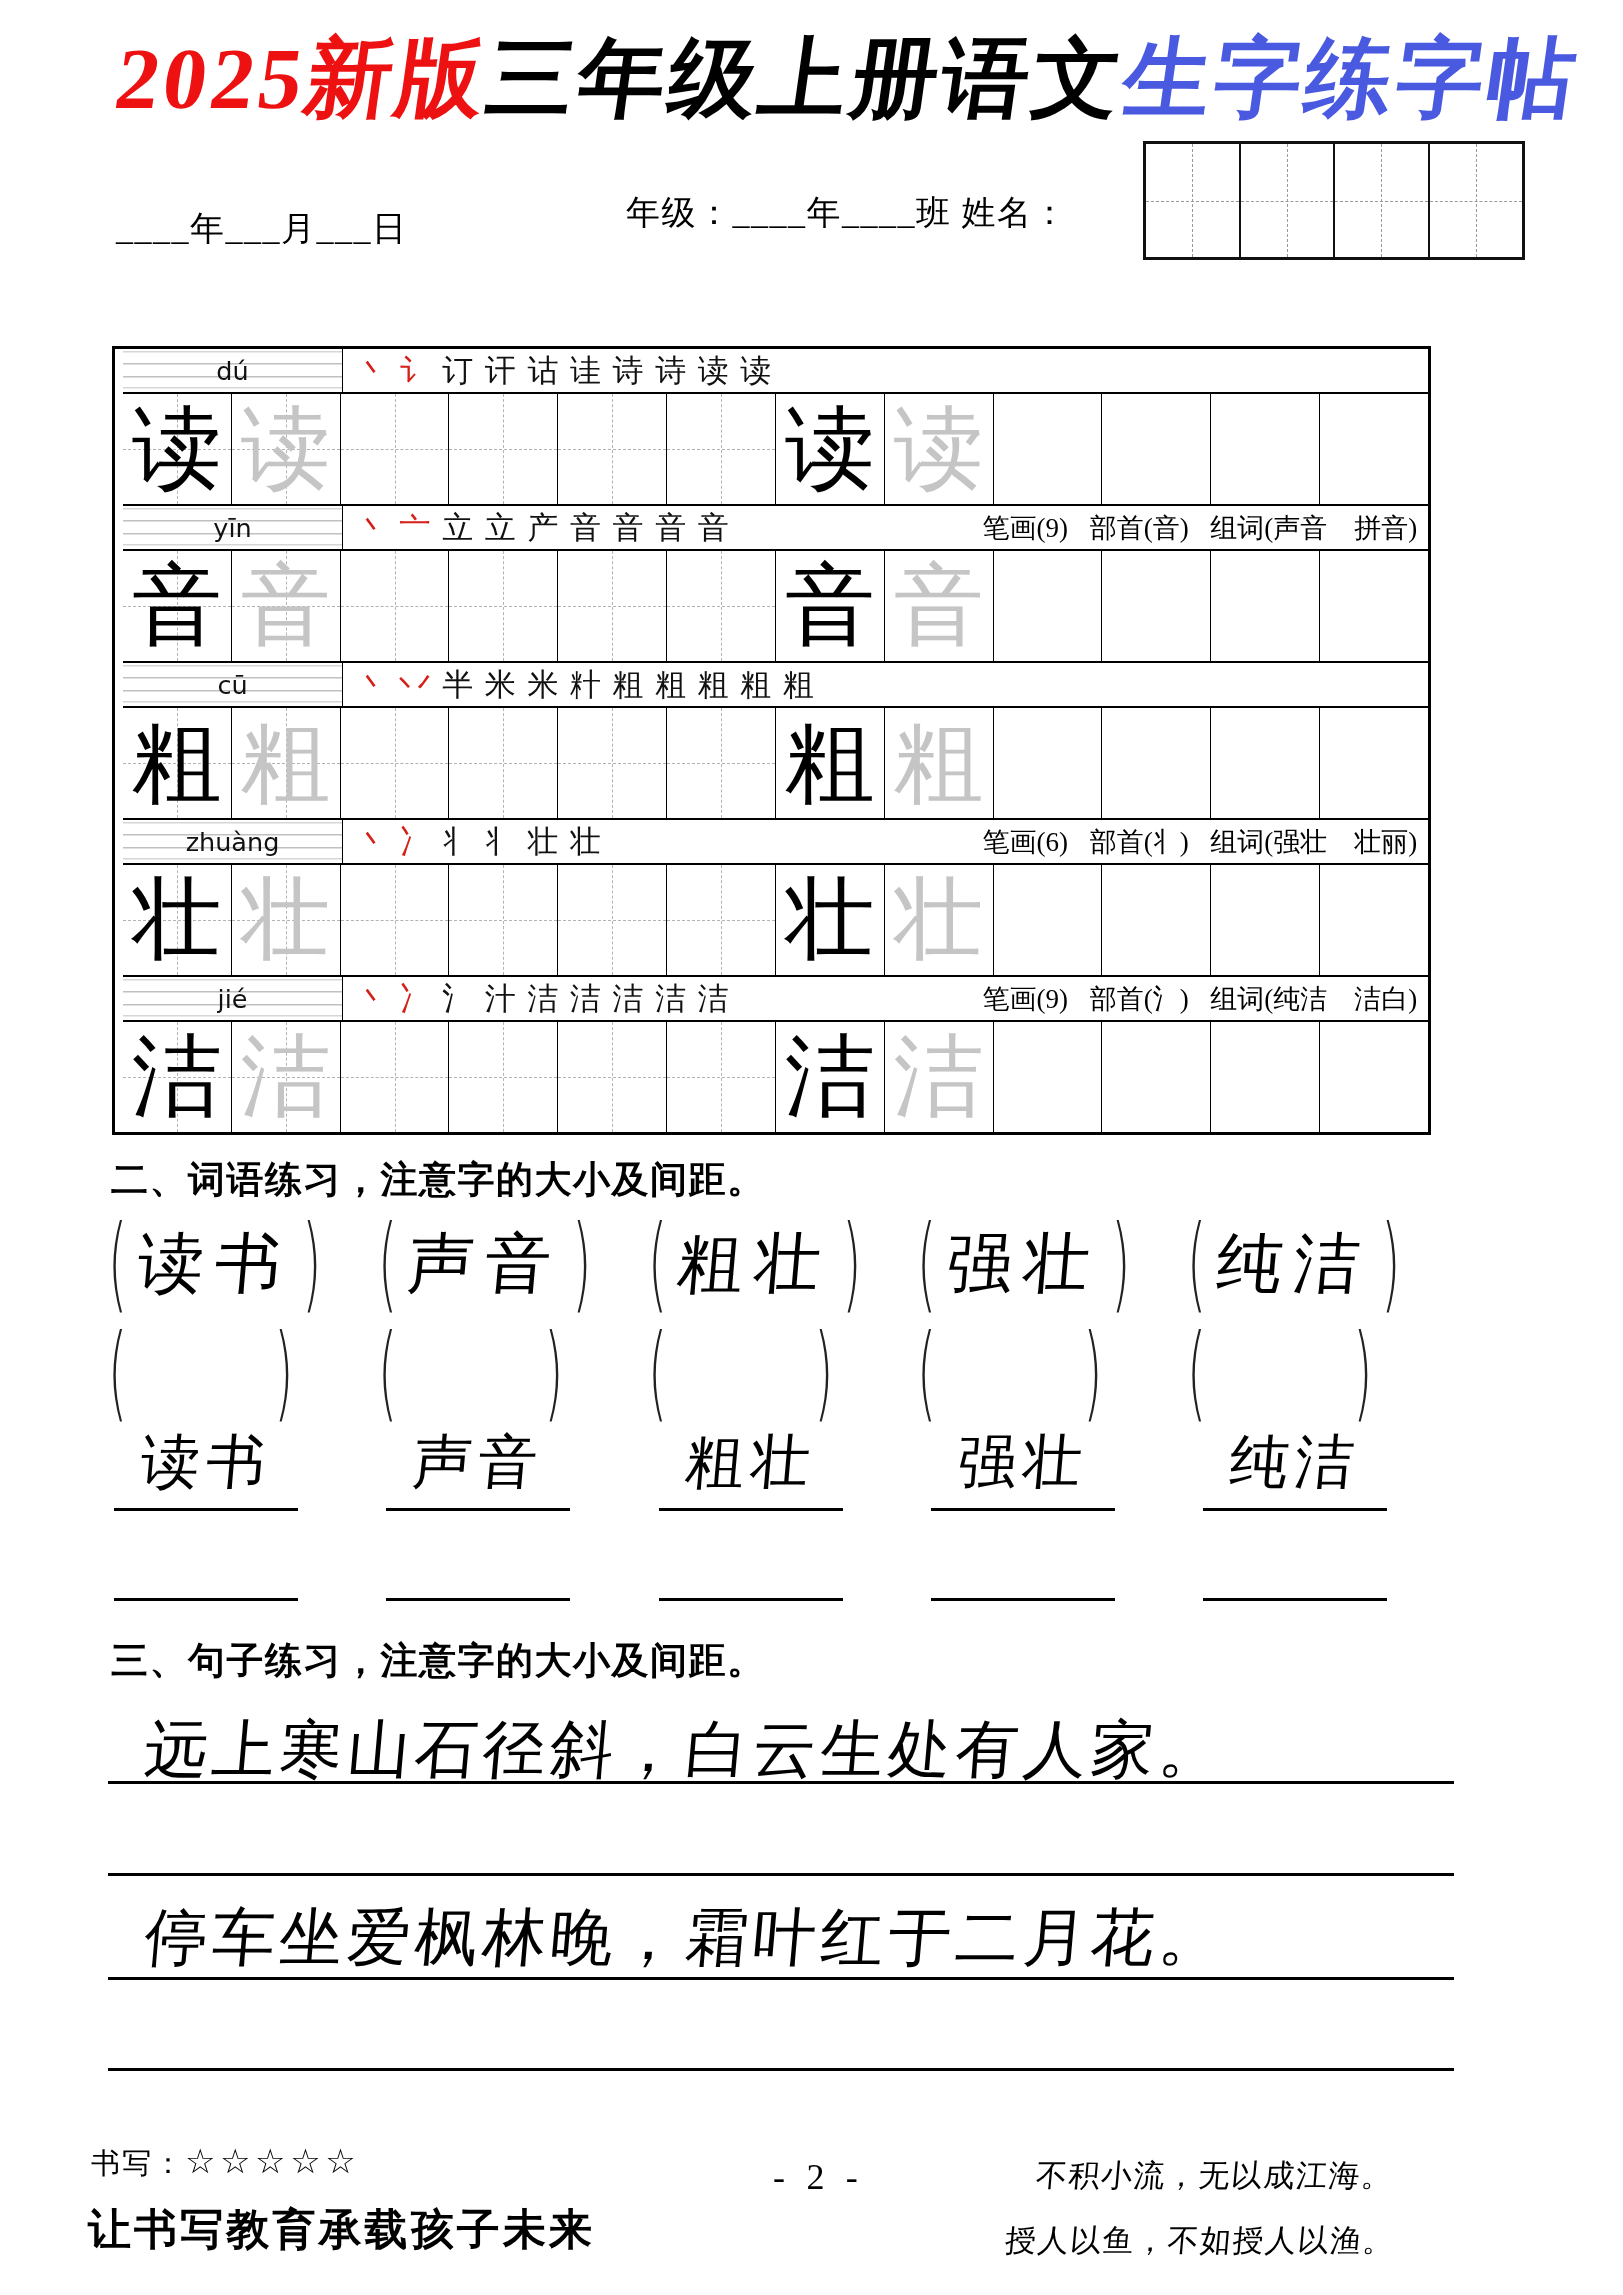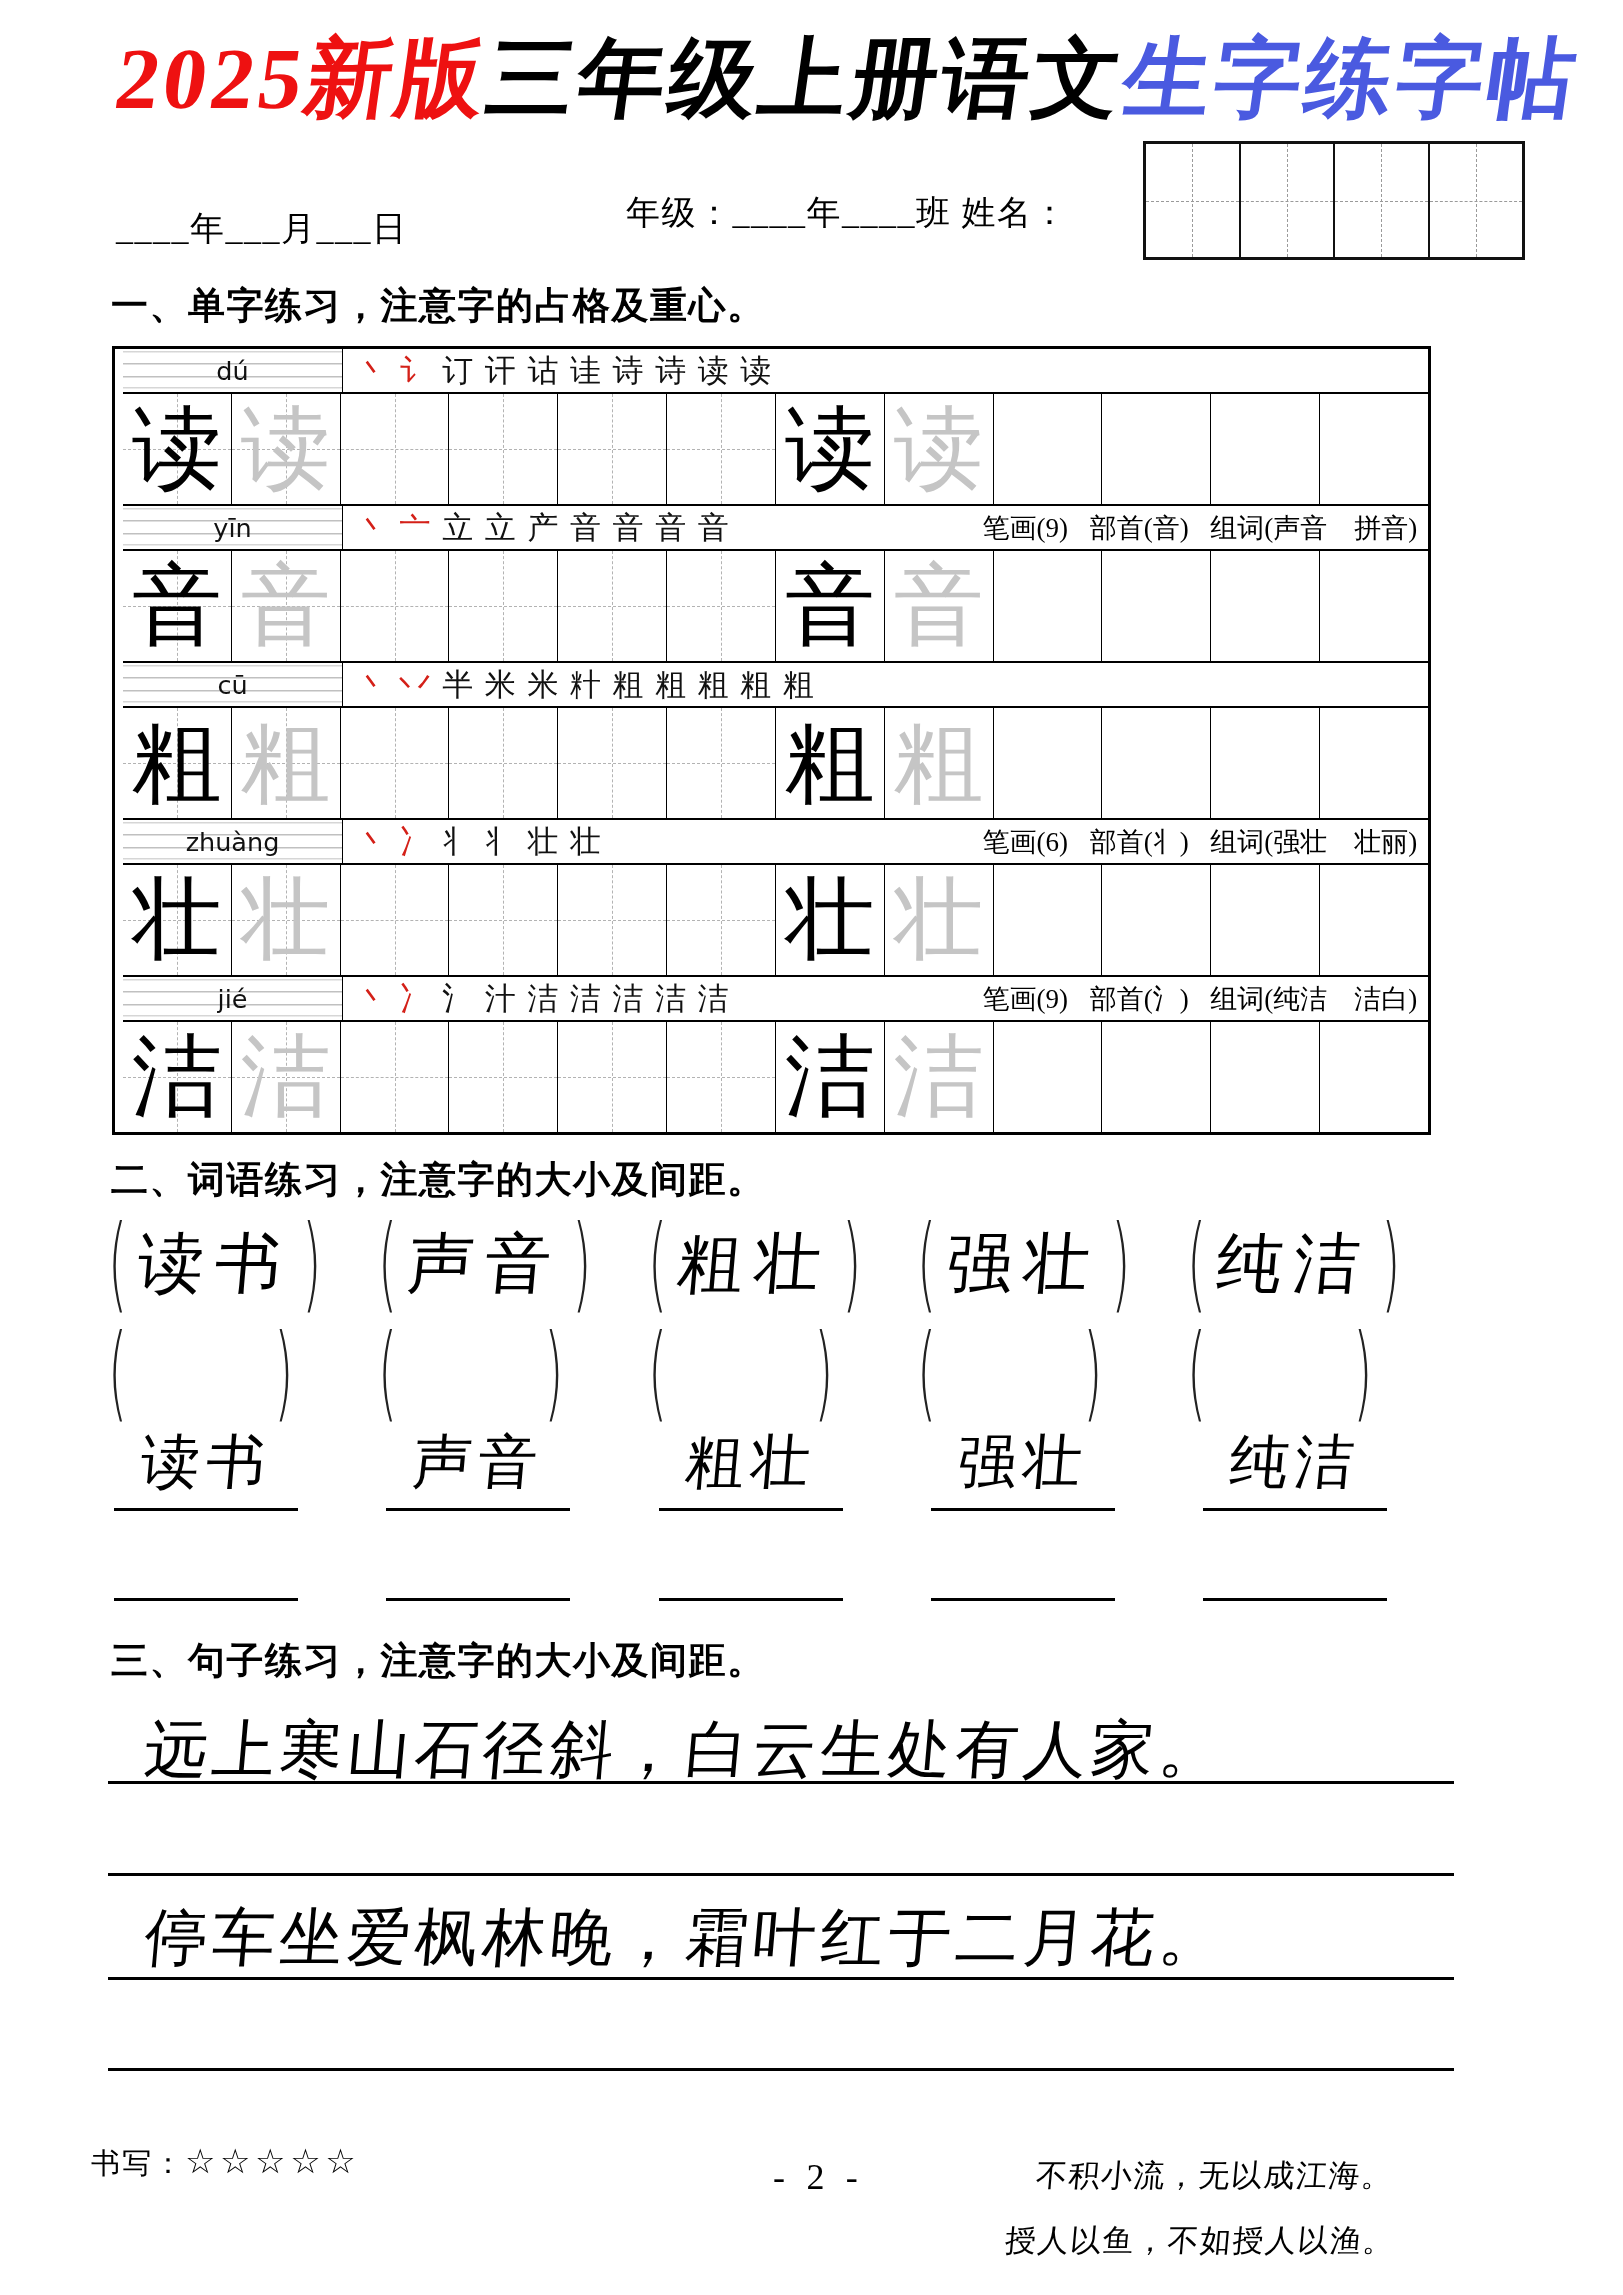--- a/index.html
+++ b/index.html
@@ -110,21 +110,20 @@
     <div class="name-cell"></div>
     <div class="name-cell"></div>
     <div class="name-cell"></div>
   </div>
 
   <div class="form-line">
     <span class="date-part">____年___月___日</span>
     <span class="grade-part">年级：____年____班 姓名：</span>
   </div>
 
-  <div class="sec-heading sec-1">一、单字练习，注意字的占格及重心。</div>
 
   <div class="ptable" id="ptable">
       <div class="char-block">
         <div class="head-row">
           <div class="pinyin-cell">
             <span>dú</span>
           </div>
           <div class="steps">
             <span class="step red">丶</span>
             <span class="step red">讠</span>
@@ -413,18 +412,19 @@
   <div class="sentence sentence-1">远上寒山石径斜，白云生处有人家。</div>
   <div class="hline hline-1"></div>
   <div class="hline hline-2"></div>
   <div class="sentence sentence-2">停车坐爱枫林晚，霜叶红于二月花。</div>
   <div class="hline hline-3"></div>
   <div class="hline hline-4"></div>
 
   <div class="foot-rating">
     <span>书写：</span><span class="stars">☆☆☆☆☆</span>
   </div>
+  <div class="foot-slogan">让书写教育承载孩子未来</div>
   <div class="foot-page">- 2 -</div>
   <div class="foot-quote-1">不积小流，无以成江海。</div>
   <div class="foot-quote-2">授人以鱼，不如授人以渔。</div>
 
 </div>
 
 
 </body></html>

